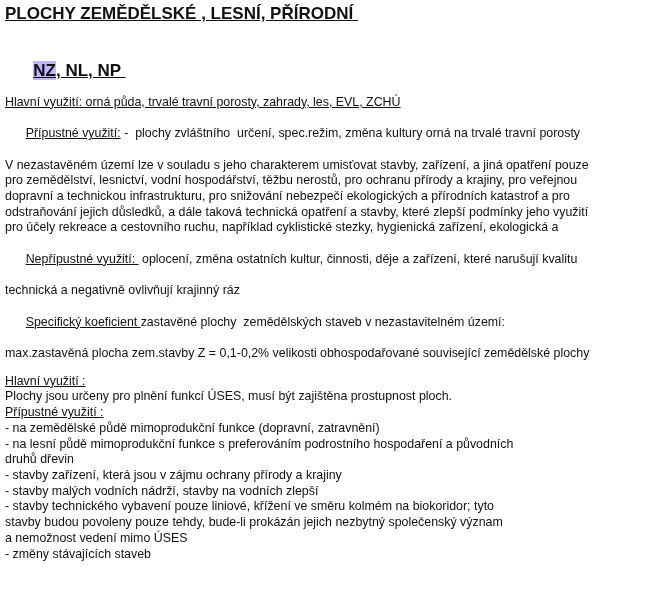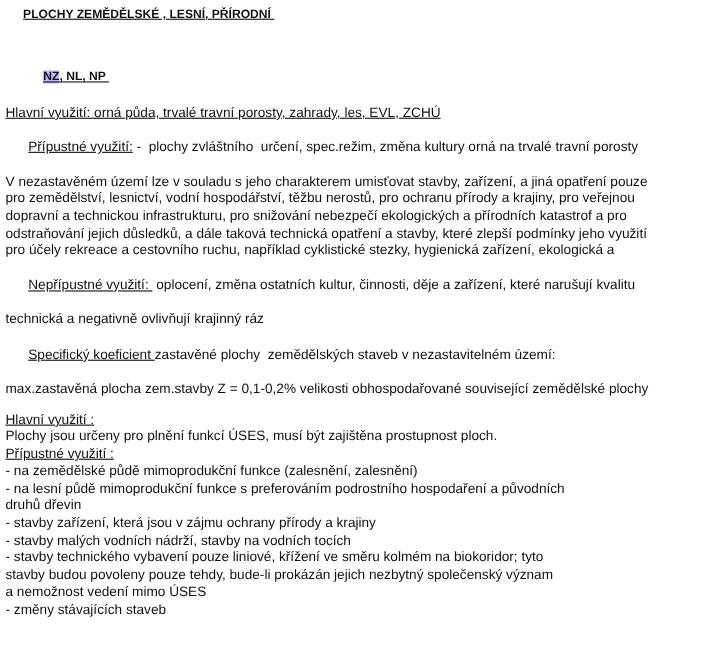--- a/index.html
+++ b/index.html
@@ -14,21 +14,21 @@
     font-family: "Liberation Sans", "DejaVu Sans", sans-serif;
     font-size: 12.4px;
     line-height: 15.7px;
     color: #111111;
     padding: 6px 0 0 5px;
     width: 647px;
   }
   .line { white-space: pre; }
   .u { text-decoration: underline; }
   .b { font-weight: bold; }
-  .big { font-size: 11px; margin-left: 16px; }
+  .big { font-size: 17px; }
   .title-line { margin-bottom: 26px; }
   .sec2 { margin-top: 12px; }
   .hl { background-color: #c4b5fd; }
 </style>
 </head>
 <body>
 
 <div class="doc">
 
   <div class="line title-line b u big">PLOCHY ZEMĚDĚLSKÉ , LESNÍ, PŘÍRODNÍ </div>
@@ -63,25 +63,25 @@
     <div class="line">max.zastavěná plocha zem.stavby Z = 0,1-0,2% velikosti obhospodařované související zemědělské plochy</div>
   </section>
 
   <section class="sec2">
 
     <div class="line u">Hlavní využití :</div>
     <div class="line">Plochy jsou určeny pro plnění funkcí ÚSES, musí být zajištěna prostupnost ploch.</div>
 
     <div class="line u">Přípustné využití :</div>
     <div>
-        <div class="line">- na zemědělské půdě mimoprodukční funkce (zalesnění, zalesnění)</div>
+        <div class="line">- na zemědělské půdě mimoprodukční funkce (dopravní, zatravnění)</div>
         <div class="line">- na lesní půdě mimoprodukční funkce s preferováním podrostního hospodaření a původních</div>
         <div class="line">druhů dřevin</div>
         <div class="line">- stavby zařízení, která jsou v zájmu ochrany přírody a krajiny</div>
-        <div class="line">- stavby malých vodních nádrží, stavby na vodních tocích</div>
+        <div class="line">- stavby malých vodních nádrží, stavby na vodních zlepší</div>
         <div class="line">- stavby technického vybavení pouze liniové, křížení ve směru kolmém na biokoridor; tyto</div>
         <div class="line">stavby budou povoleny pouze tehdy, bude-li prokázán jejich nezbytný společenský význam</div>
         <div class="line">a nemožnost vedení mimo ÚSES</div>
         <div class="line">- změny stávajících staveb</div>
       </div>
 
   </section>
 
 </div>
 

